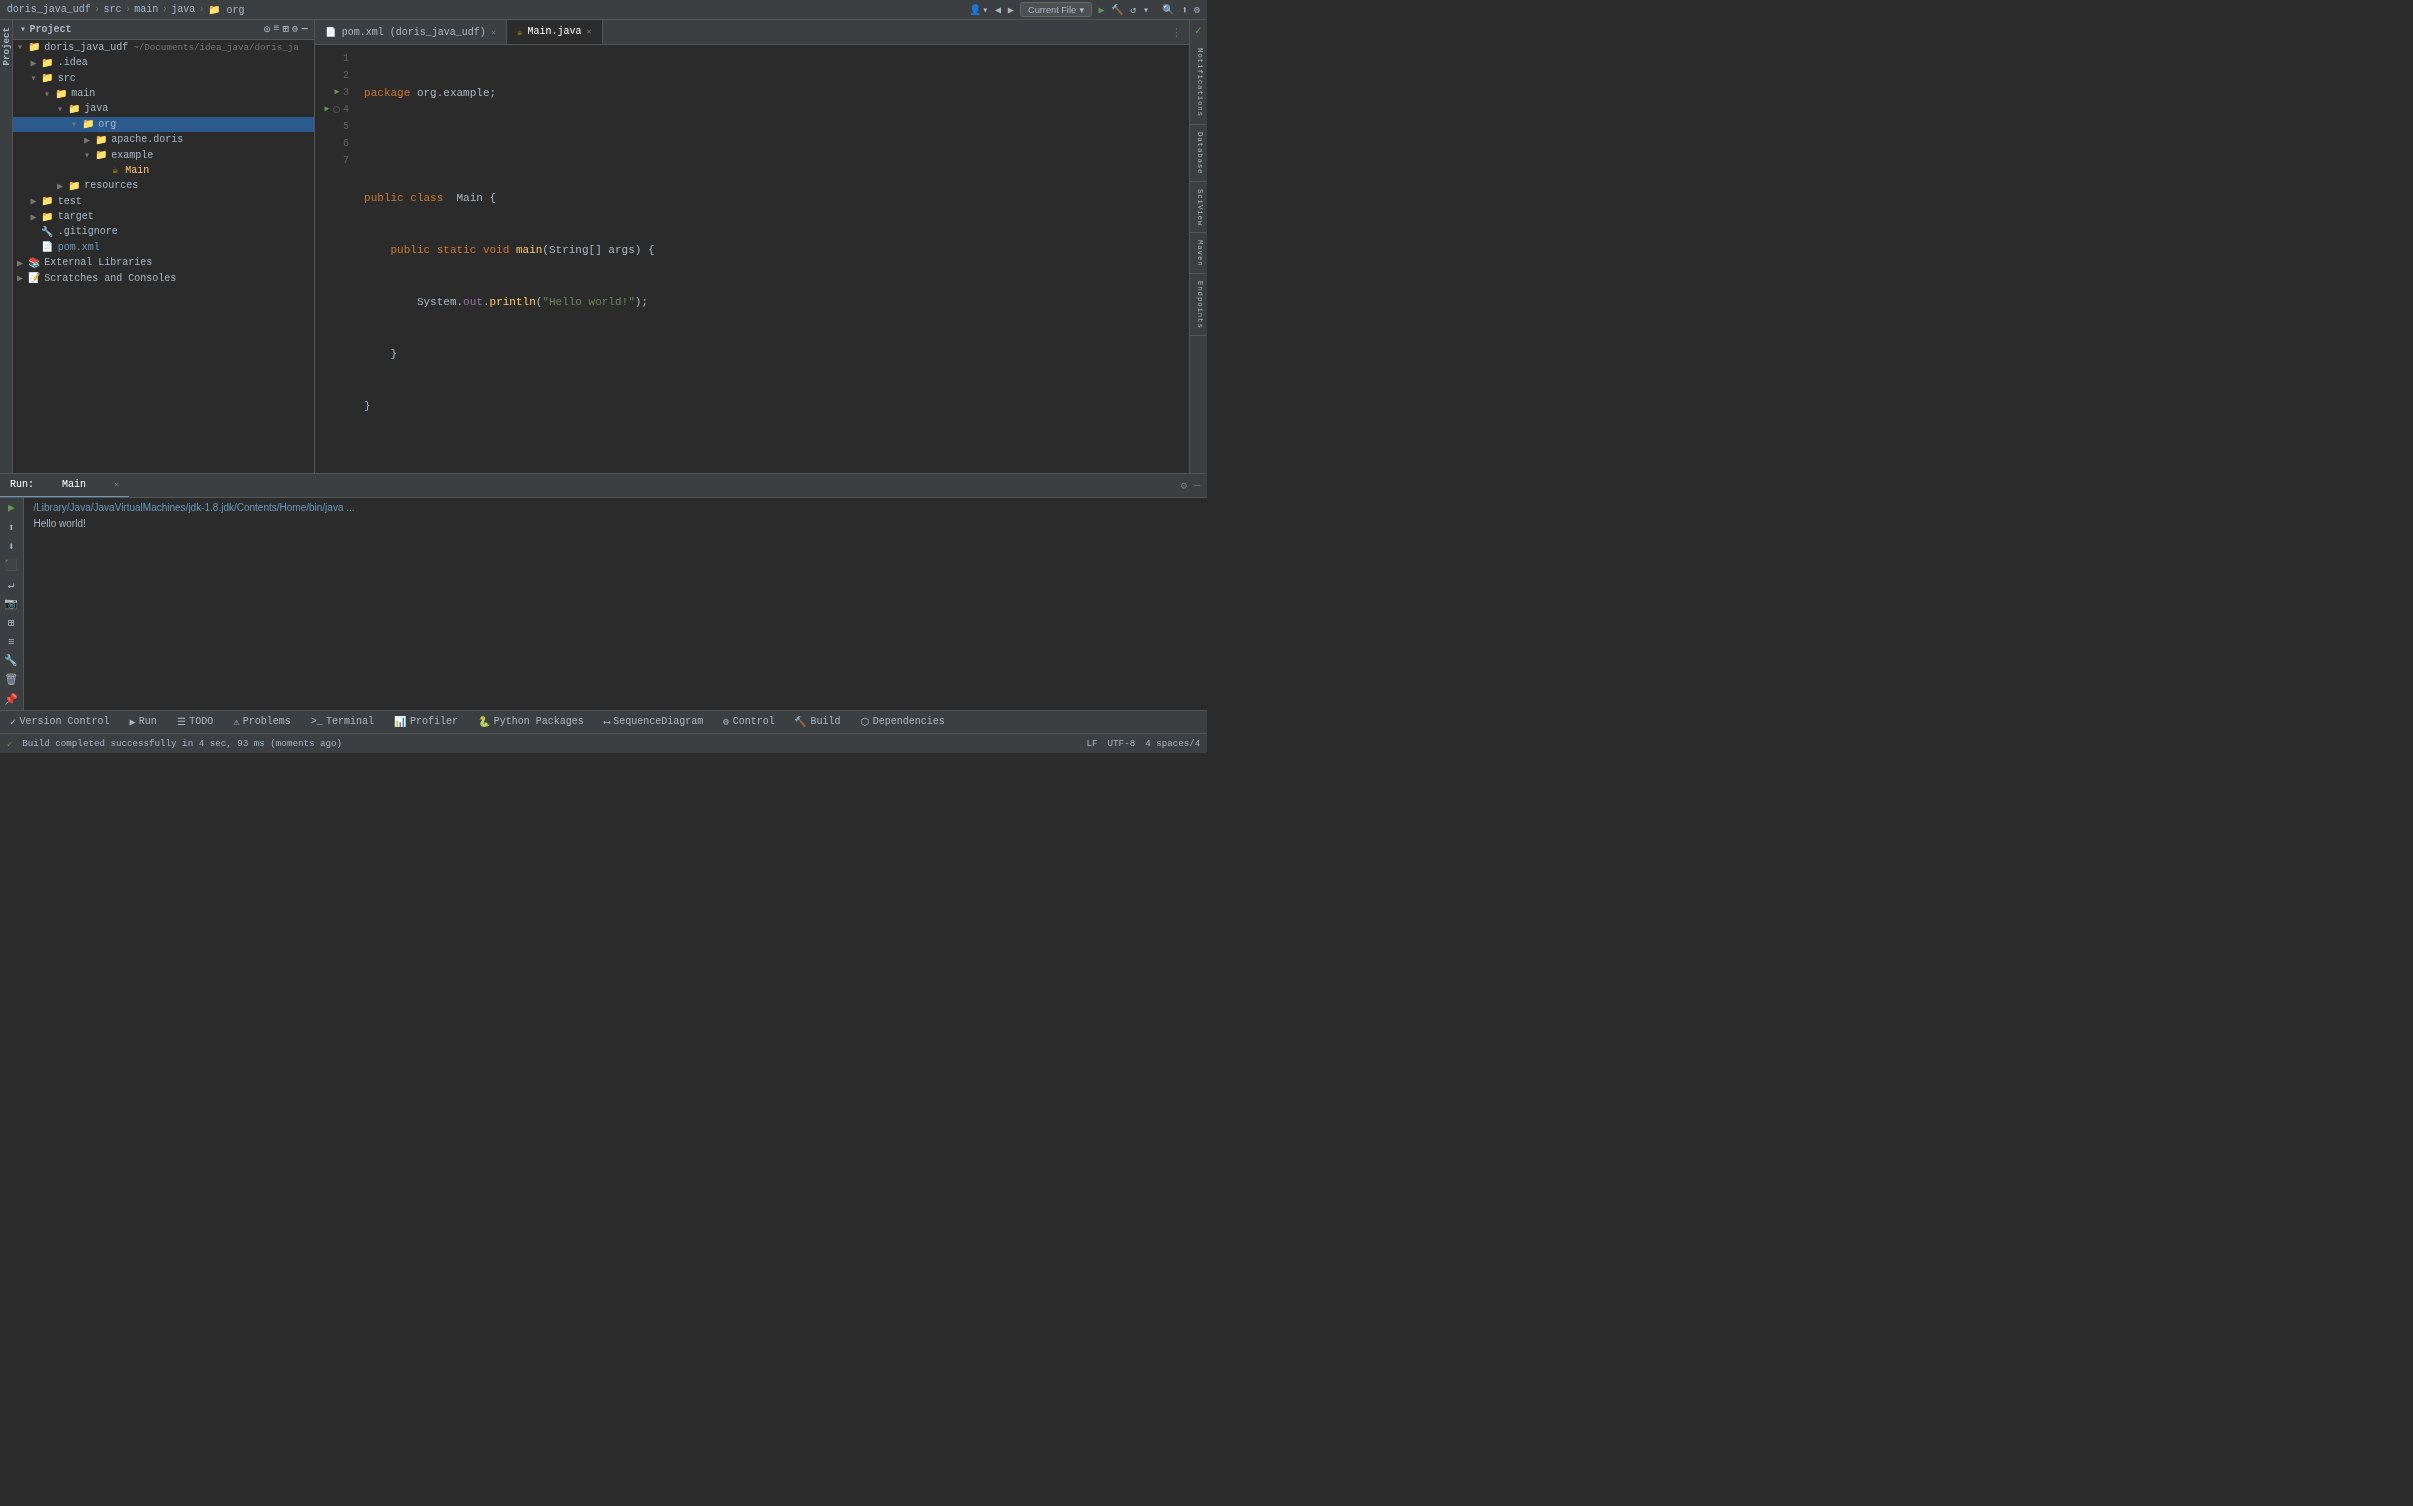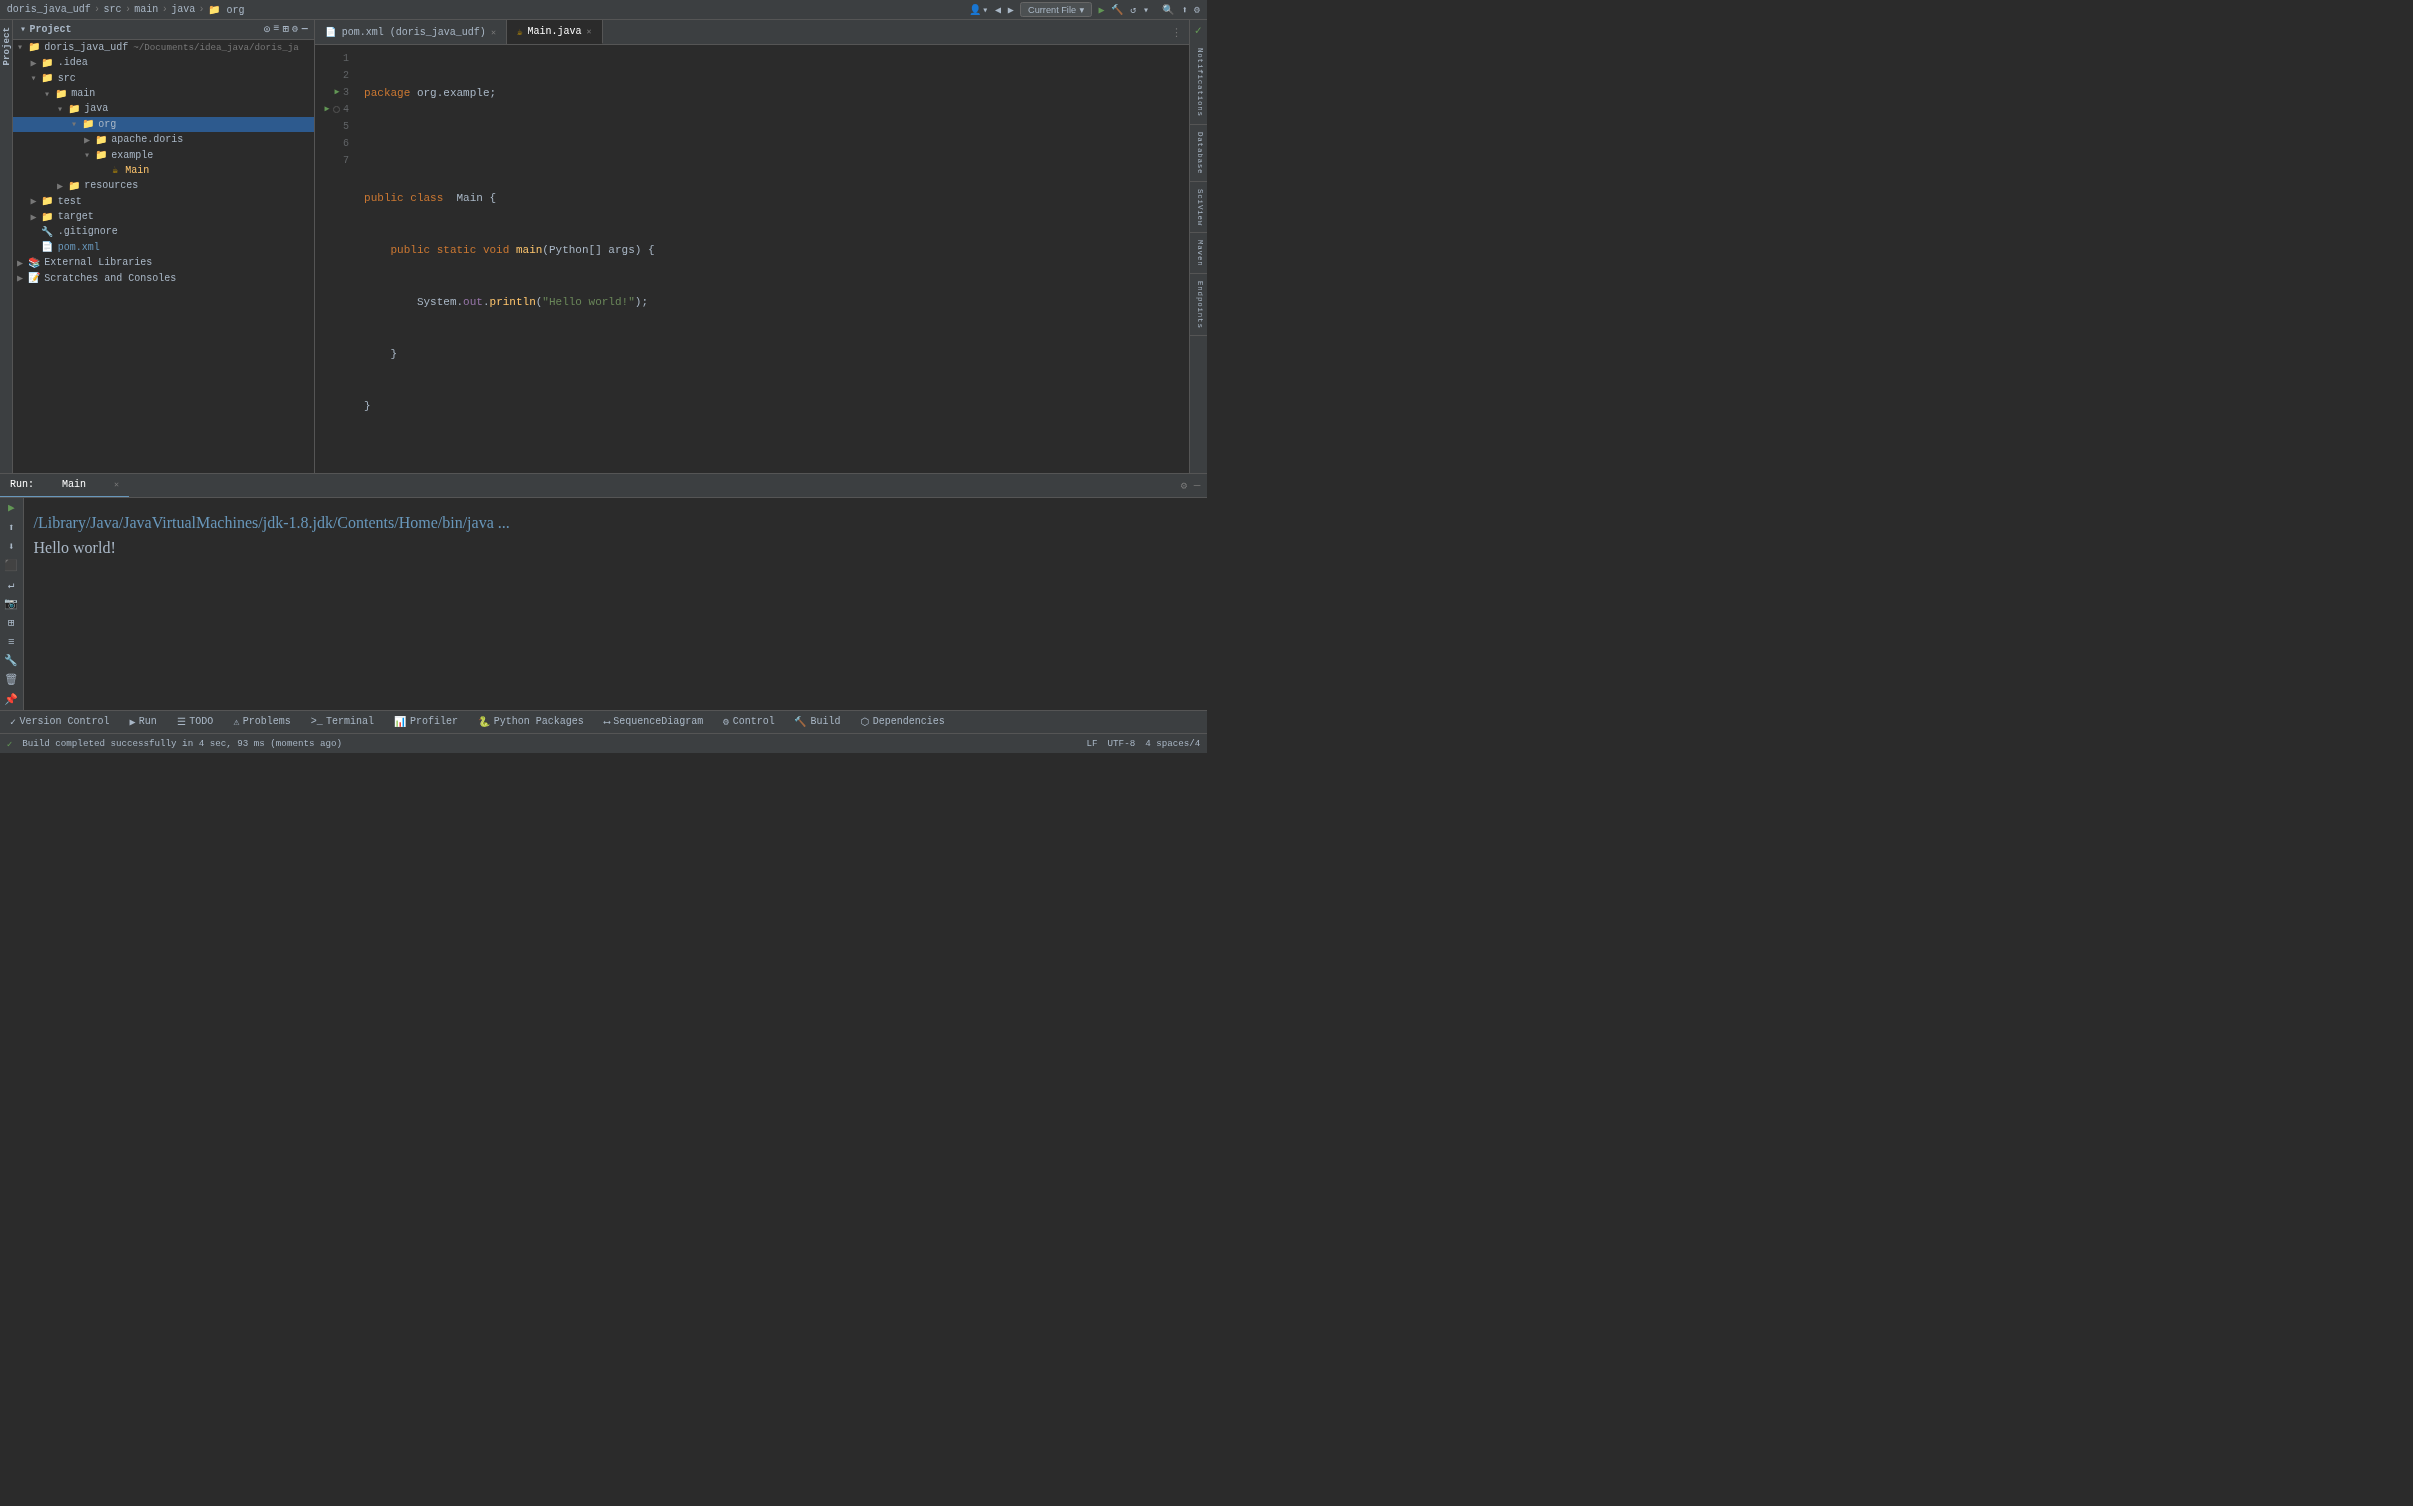--- a/index.html
+++ b/index.html
@@ -329,26 +329,26 @@
       display: flex;
       align-items: center;
       justify-content: center;
       color: #a9b7c6;
       cursor: pointer;
       font-size: 11px;
     }
     .run-tool-icon.green { color: #629755; }
     .run-output {
       flex: 1;
-      padding: 12px 10px;
-      font-size: 16px;
+      padding: 2px 10px;
+      font-size: 10px;
       color: #a9b7c6;
       line-height: 1.6;
       overflow-y: auto;
-      font-family: Liberation Serif, serif;
+      font-family: Liberation Sans, sans-serif;
     }
     .run-output .path { color: #6897bb; }
 
     
     .status-bar {
       display: flex;
       align-items: center;
       background: #3c3f41;
       height: 20px;
       padding: 0 6.7px;
@@ -629,21 +629,21 @@
         </div>
         <div class="ln">
           <span>7</span>
         </div>
       </div>
 
       <div class="code-content">
         <span class="code-line"><span class="kw">package</span> <span class="pkg">org.example</span><span class="punct">;</span></span>
         <span class="code-line"> </span>
         <span class="code-line"><span class="kw">public</span> <span class="kw">class</span> <span class="cls"> Main </span><span class="punct">{</span></span>
-        <span class="code-line">    <span class="kw">public</span> <span class="kw">static</span> <span class="kw2">void</span> <span class="fn">main</span><span class="punct">(</span><span class="type">Python</span><span class="punct">[] args) {</span></span>
+        <span class="code-line">    <span class="kw">public</span> <span class="kw">static</span> <span class="kw2">void</span> <span class="fn">main</span><span class="punct">(</span><span class="type">String</span><span class="punct">[] args) {</span></span>
         <span class="code-line">        System.<span class="field">out</span><span class="punct">.</span><span class="fn">println</span><span class="punct">(</span><span class="str">"Hello world!"</span><span class="punct">);</span></span>
         <span class="code-line">    <span class="punct">}</span></span>
         <span class="code-line"><span class="punct">}</span></span>
       </div>
     </div>
   </div>
 
   <div class="right-sidebar">
     <span class="checkmark">✓</span>
     <div class="right-sidebar-icon">Notifications</div>

